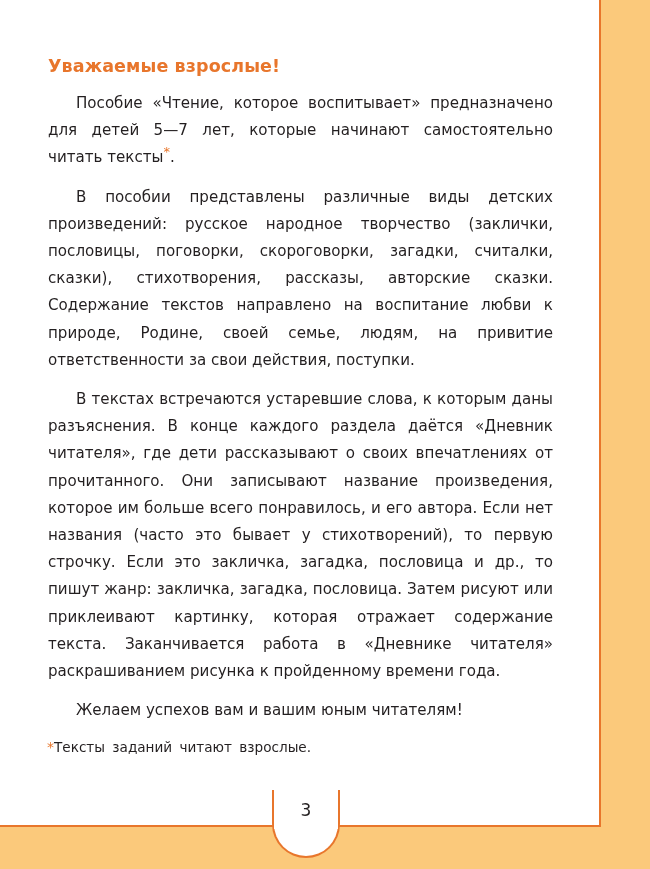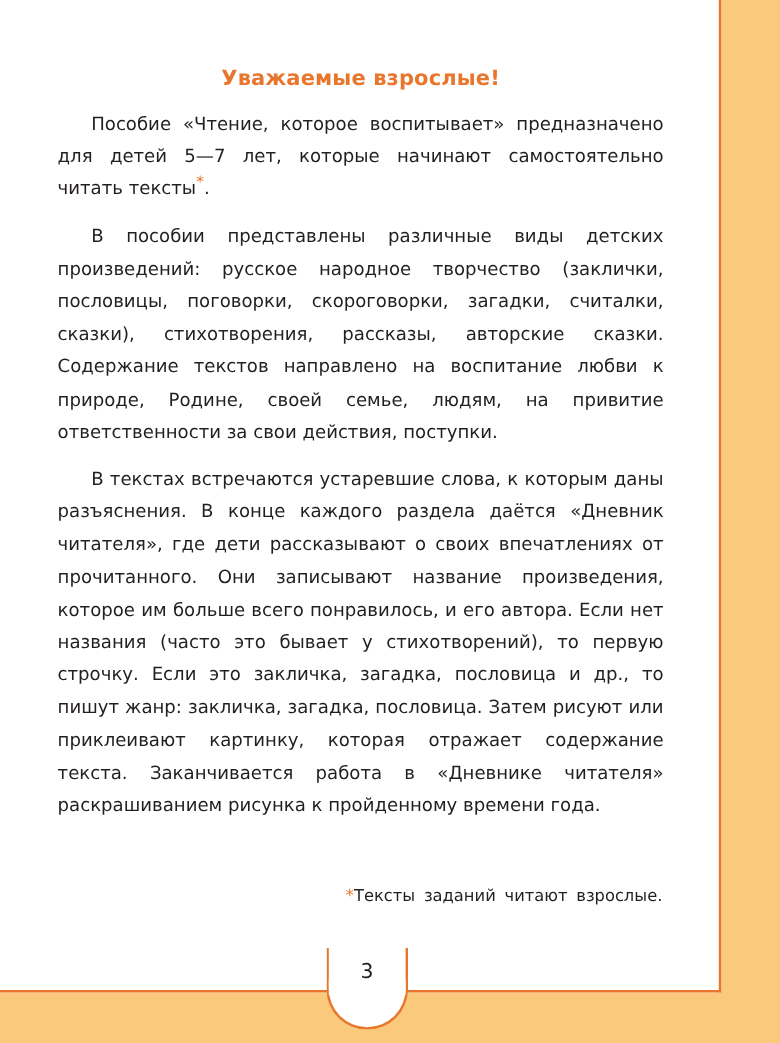--- a/index.html
+++ b/index.html
@@ -76,21 +76,20 @@
     position: absolute;
     left: 48px;
     top: 56px;
     width: 505px;
   }
 
   .heading {
     font-size: 17.5px;
     font-weight: bold;
     color: #e8762c;
-    text-align: center;
     margin: 0 0 14px 0;
     letter-spacing: 0.1px;
   }
 
   .para {
     font-size: 15.1px;
     line-height: 27.2px;
     color: #231f20;
     text-align: justify;
     text-indent: 28px;
@@ -110,21 +109,20 @@
   
   .footnote {
     position: absolute;
     left: 47px;
     top: 737px;
     width: 505px;
     font-size: 13.6px;
     line-height: 20px;
     color: #231f20;
     word-spacing: 3px;
-    text-align: right;
   }
   .footnote .star {
     color: #e8762c;
     font-size: 14px;
   }
 </style>
 </head>
 <body>
 
 <div id="page">
@@ -134,20 +132,21 @@
   <div class="content">
 
     <h1 class="heading">Уважаемые взрослые!</h1>
 
     <p class="para"><span>Пособие «Чтение, которое воспитывает» предназначено для детей 5—7 лет, которые начинают самостоятельно читать тексты</span><sup class="asterisk">*</sup><span>.</span></p>
 
     <p class="para">В пособии представлены различные виды детских произведений: русское народное творчество (заклички, пословицы, поговорки, скороговорки, загадки, считалки, сказки), стихотворения, рассказы, авторские сказки. Содержание текстов направлено на воспитание любви к природе, Родине, своей семье, людям, на привитие ответственности за свои действия, поступки.</p>
 
     <p class="para">В текстах встречаются устаревшие слова, к которым даны разъяснения. В конце каждого раздела даётся «Дневник читателя», где дети рассказывают о своих впечатлениях от прочитанного. Они записывают название произведения, которое им больше всего понравилось, и его автора. Если нет названия (часто это бывает у стихотворений), то первую строчку. Если это закличка, загадка, пословица и др., то пишут жанр: закличка, загадка, пословица. Затем рисуют или приклеивают картинку, которая отражает содержание текста. Заканчивается работа в «Дневнике читателя» раскрашиванием рисунка к пройденному времени года.</p>
 
+    <p class="para">Желаем успехов вам и вашим юным читателям!</p>
 
   </div>
 
   <div class="footnote"><span class="star">*</span><span>Тексты заданий читают взрослые.</span></div>
 
   <div class="page-tab"></div>
   <div class="page-tab-mask"></div>
   <div class="page-number">3</div>
 
 </div>

